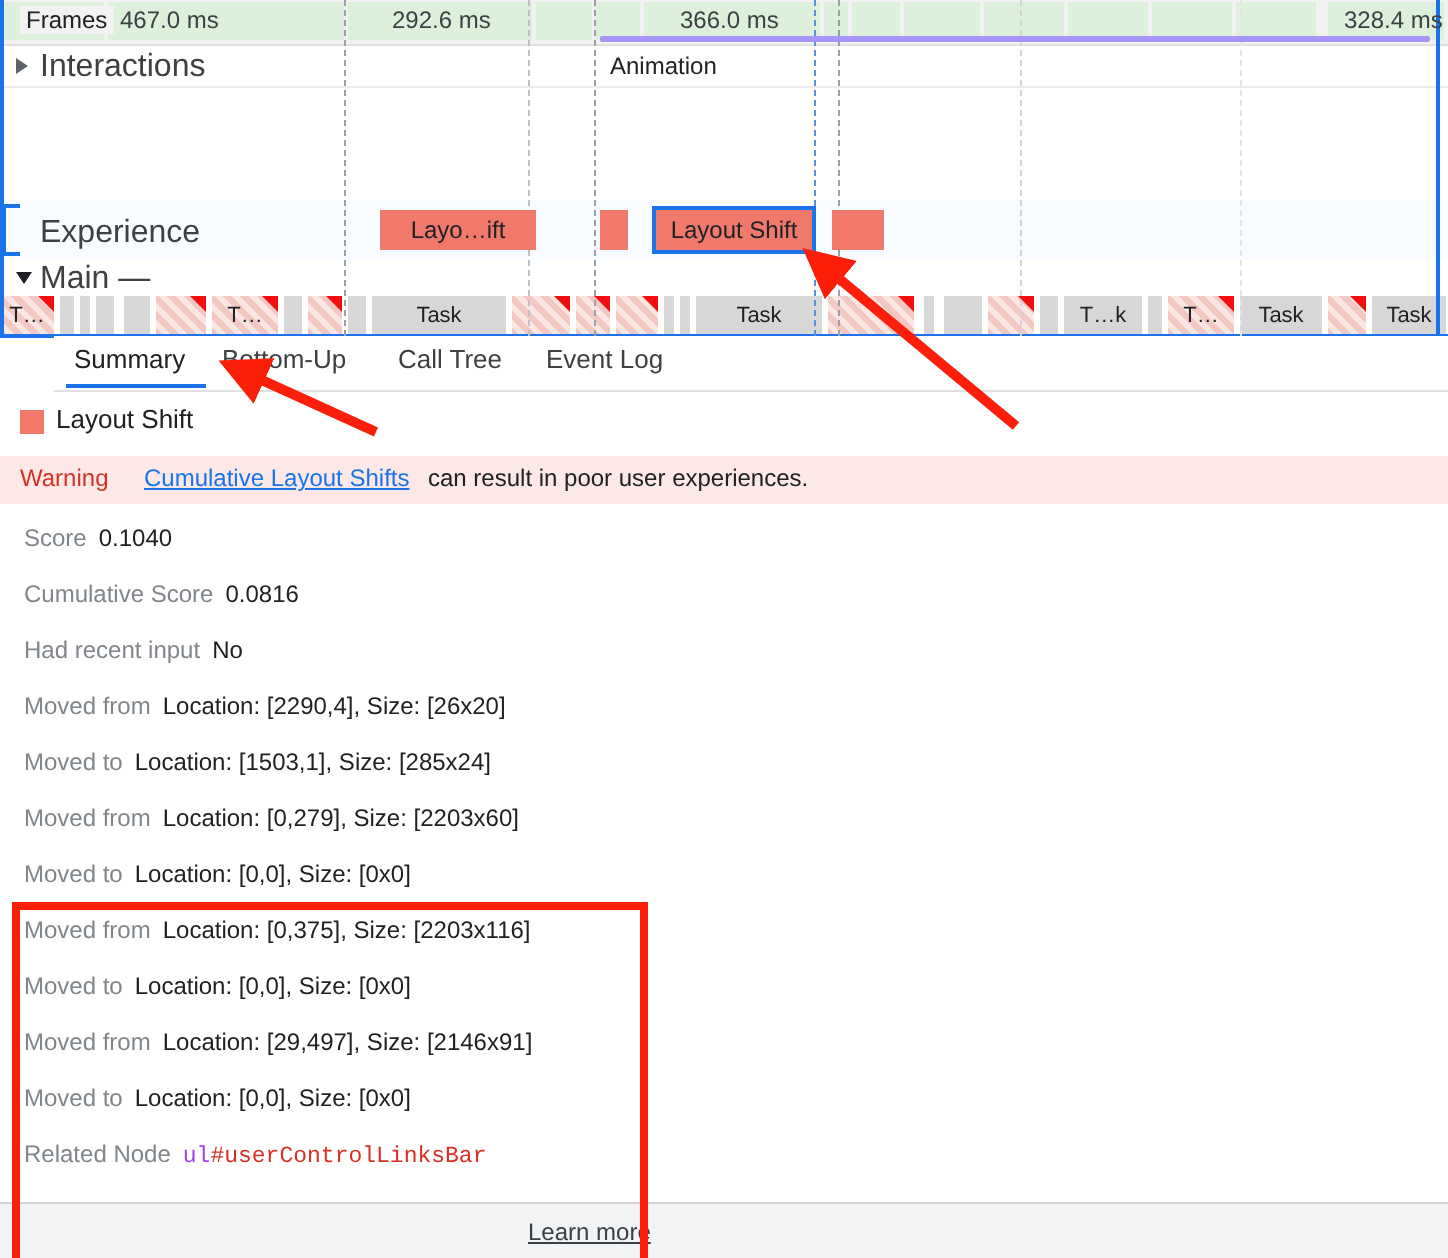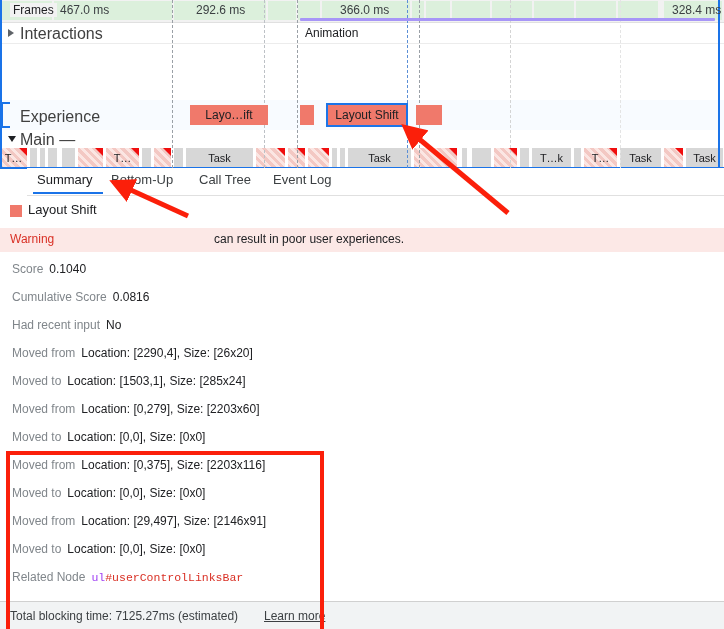--- a/index.html
+++ b/index.html
@@ -280,20 +280,21 @@
 
 <div id="details">
 
   <div id="legend">
     <div id="legend-swatch"></div>
     <div id="legend-label">Layout Shift</div>
   </div>
 
   <div id="warning-bar">
     <span id="warning-word">Warning</span>
+    <span id="warning-link">Cumulative Layout Shifts</span>
     <span id="warning-rest">can result in poor user experiences.</span>
   </div>
 
   <div id="kv-host">
       <div class="kv" style="top: 66px;"><span class="k">Score</span><span class="v">0.1040</span></div>
       <div class="kv" style="top: 94px;"><span class="k">Cumulative Score</span><span class="v">0.0816</span></div>
       <div class="kv" style="top: 122px;"><span class="k">Had recent input</span><span class="v">No</span></div>
       <div class="kv" style="top: 150px;"><span class="k">Moved from</span><span class="v">Location: [2290,4], Size: [26x20]</span></div>
       <div class="kv" style="top: 178px;"><span class="k">Moved to</span><span class="v">Location: [1503,1], Size: [285x24]</span></div>
       <div class="kv" style="top: 206px;"><span class="k">Moved from</span><span class="v">Location: [0,279], Size: [2203x60]</span></div>
@@ -314,15 +315,14 @@
       <path d="M0,0 L5,2.5 L0,5 z" fill="#fb1f0a"></path>
     </marker>
   </defs>
   <g id="arrow-host">
       <line x1="508" y1="213" x2="412" y2="133" stroke="#fb1f0a" stroke-width="5" marker-end="url(#ah)"></line>
       <line x1="188" y1="216" x2="122" y2="186" stroke="#fb1f0a" stroke-width="5" marker-end="url(#ah)"></line>
     </g>
 </svg>
 
 <div id="statusbar">
-  <span id="status-text">Total blocking time: 7125.27ms (estimated)</span>
   <span id="status-link">Learn more</span>
 </div>
 
 </body></html>

